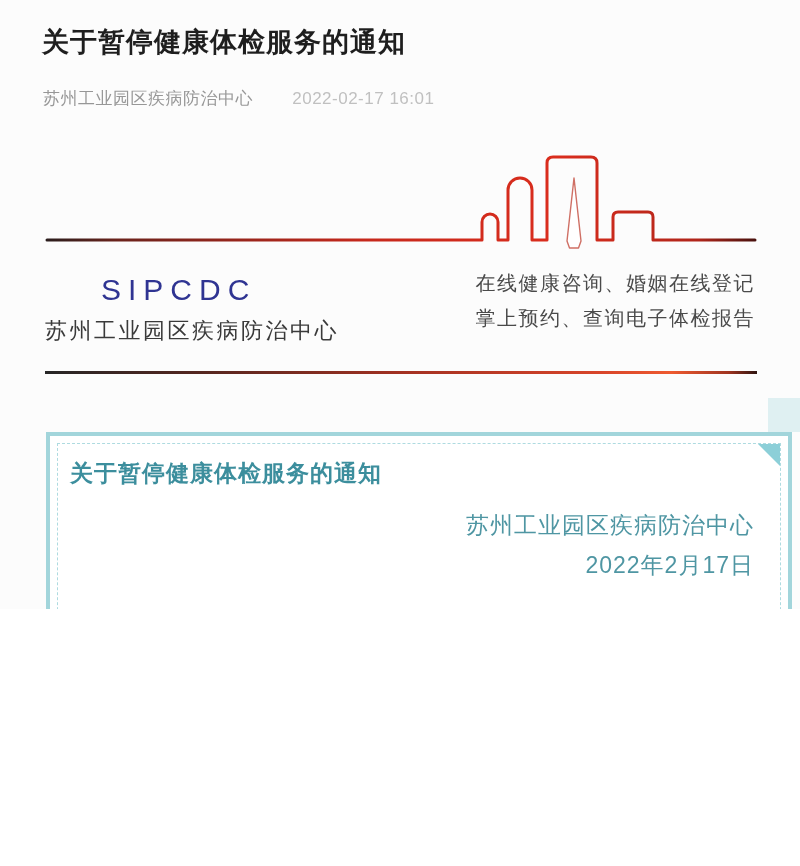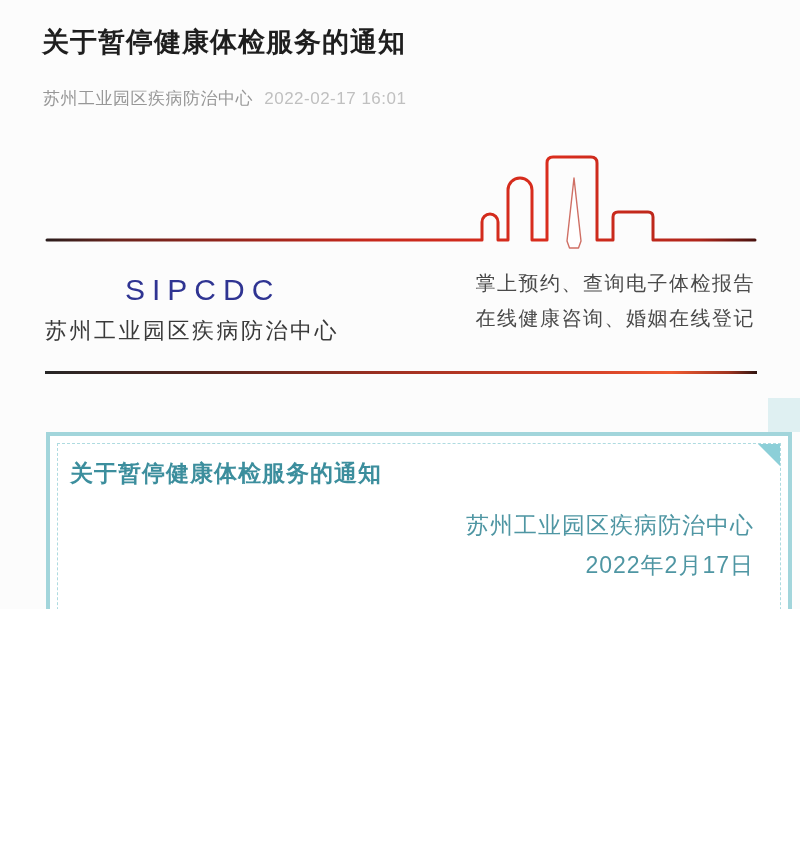--- a/index.html
+++ b/index.html
@@ -5,27 +5,27 @@
   * { margin:0; padding:0; box-sizing:border-box; }
   html,body { background:#ffffff; }
   body { font-family:"Liberation Sans","DejaVu Sans",sans-serif; }
   .page { position:relative; width:800px; height:609px; margin:0 auto; background:#fcfcfc; overflow:hidden; }
 
   
   .article-title { position:absolute; left:42px; top:24px; font-size:27px; font-weight:700;
                    color:#1e1e1e; letter-spacing:1px; }
   .byline { position:absolute; left:43px; top:87px; font-size:17px; letter-spacing:.5px; }
   .byline .src { color:#979797; }
-  .byline .dt  { color:#c0c0c0; margin-left:6px; }
+  .byline .dt  { color:#c0c0c0; margin-left:34px; }
 
   
   .banner { position:absolute; left:45px; top:140px; width:712px; height:235px; }
   .skyline { position:absolute; left:0; top:0; width:712px; height:112px; }
   .banner-left { position:absolute; left:0; top:133px; }
-  .logo-acronym { font-size:30px; color:#2f3492; letter-spacing:7px; margin-left:80px; }
+  .logo-acronym { font-size:30px; color:#2f3492; letter-spacing:7px; margin-left:56px; }
   .org-name { font-size:22px; color:#3a3a3a; letter-spacing:2.5px; margin-top:9px; }
   .banner-right { position:absolute; right:2px; top:118px; text-align:right; }
   .account { color:#34398e; font-size:20px; letter-spacing:1.5px; }
   .service { color:#4a4a4a; font-size:20px; line-height:35px; letter-spacing:1.5px; }
   .service:first-of-type { margin-top:8px; }
   .banner-divider { position:absolute; left:0; top:231px; width:712px; height:3px;
     background:linear-gradient(90deg,#262626 0%,#55261f 22%,#a33122 50%,#d8452a 78%,#ee5a30 88%,#a03420 96%,#2e1410 100%); }
 
   
   .corner-accent { position:absolute; right:0; top:398px; width:32px; height:34px;
@@ -80,22 +80,22 @@
       <path d="M2,100 H437 V82 A8,8 0 0 1 453,82 V100 H463 V50 A12,12 0 0 1 487,50 V100 H502 V23 Q502,17 508,17 H546 Q552,17 552,23 V100 H568 V77 Q568,72 573,72 H603 Q608,72 608,77 V100 H710" fill="none" stroke="url(#skyGrad)" stroke-width="3" stroke-linejoin="round" stroke-linecap="round"></path>
       <path d="M529,38 L536,101 L533.5,108 L524.5,108 L522,101 Z" fill="#ffffff" stroke="#cf6f64" stroke-width="1.4" stroke-linejoin="round"></path>
     </svg>
 
     <div class="banner-left">
       <div class="logo-acronym">SIPCDC</div>
       <div class="org-name">苏州工业园区疾病防治中心</div>
     </div>
 
     <div class="banner-right">
+      <div class="service">在线健康咨询、婚姻在线登记</div>
       <div class="service">掌上预约、查询电子体检报告</div>
-      <div class="service">在线健康咨询、婚姻在线登记</div>
     </div>
 
     <div class="banner-divider"></div>
   </div>
 
   <div class="corner-accent"></div>
 
   <div class="notice-box">
     <div class="dashed-frame">
       <div class="tri tr"></div>

